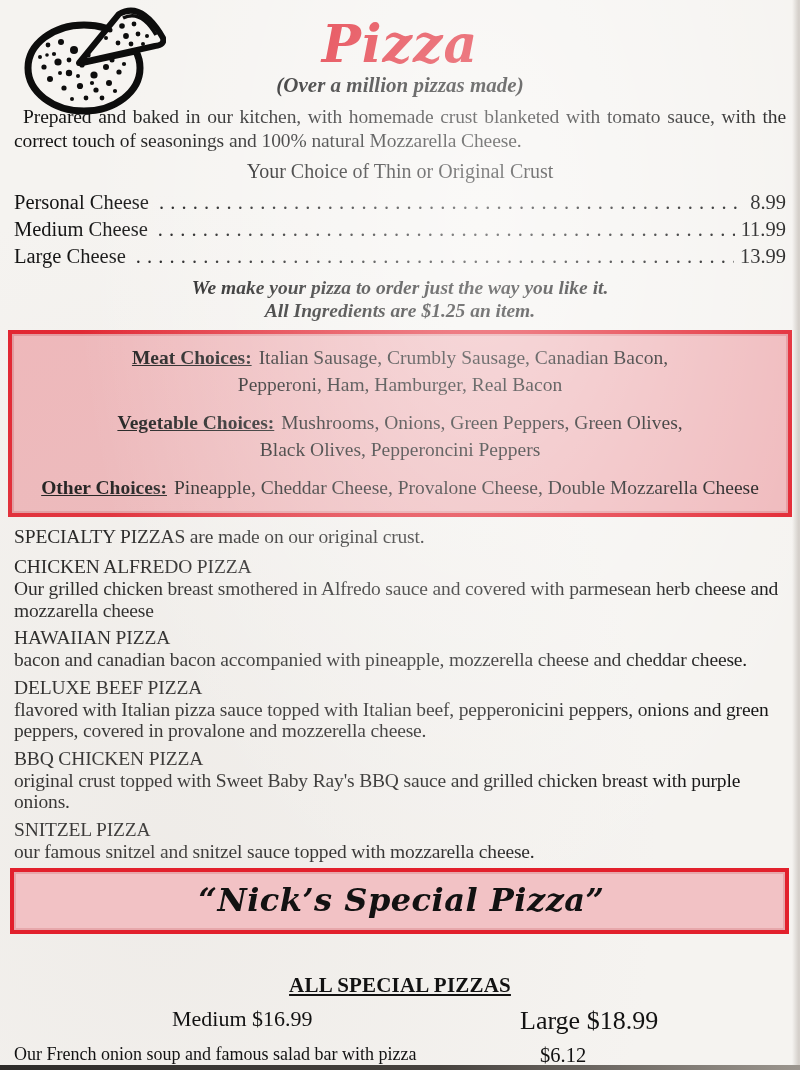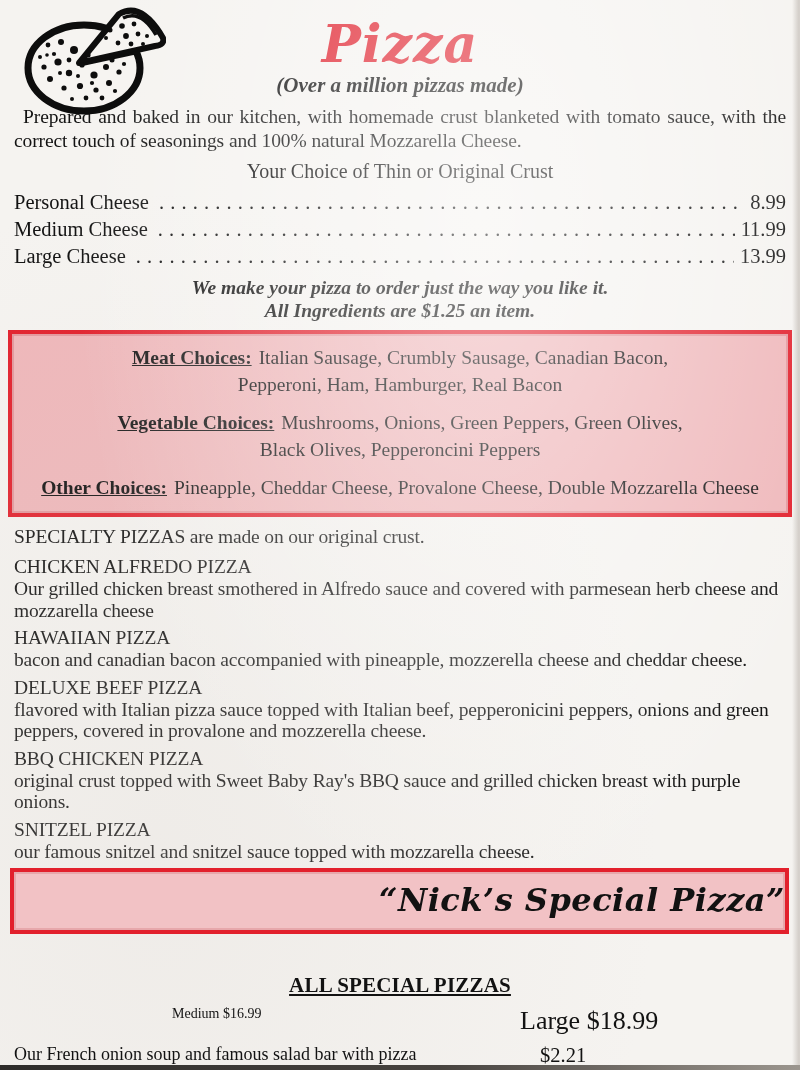--- a/index.html
+++ b/index.html
@@ -58,34 +58,34 @@
   .specialty-intro { line-height:22px; margin-bottom:8px; }
   .specialty-item { margin-bottom:6px; }
   .specialty-name { line-height:22px; }
   .specialty-desc { line-height:21.5px; }
 
   .special-box {
     position:absolute; left:10px; right:11px; top:868px;
     border:4px solid var(--accent-red, #e2202c);
     background:var(--special-pink, #f2c2c5);
     box-shadow:inset 0 0 0 2px rgba(190,60,70,.2);
-    text-align:right; padding:5px 0 7px 4px;
+    text-align:center; padding:5px 0 7px 4px;
   }
   .special-title {
     font-family:"DejaVu Serif", serif; font-style:italic; font-weight:bold;
     font-size:32px; line-height:46px; letter-spacing:.5px;
   }
   .special-toppings { font-size:20.5px; line-height:28px; }
 
   .footer-heading {
     position:absolute; top:973px; left:0; width:100%;
     text-align:center; font-size:21px; font-weight:bold; text-decoration:underline;
     letter-spacing:.2px;
   }
-  .size-medium { position:absolute; top:1006px; left:172px; font-size:14px; }
+  .size-medium { position:absolute; top:1006px; left:172px; font-size:22px; }
   .size-large  { position:absolute; top:1006px; left:520px; font-size:26px; }
   .soup-text   { position:absolute; top:1044px; left:14px;  font-size:18px; }
   .soup-price  { position:absolute; top:1044px; left:540px; font-size:20.5px; }
 
   .right-scan-edge { position:absolute; top:0; right:0; width:8px; height:100%;
     background:linear-gradient(90deg, rgba(213,208,203,0) 0%, #d5d0cb 80%); }
   .bottom-scan-edge { position:absolute; left:0; bottom:0; width:100%; height:5px;
     background:linear-gradient(90deg, #2e2c2a 0%, #47433f 55%, #9b958e 100%); }
 </style>
 </head>
@@ -221,16 +221,16 @@
 </div>
 
 <div class="special-box">
   <div class="special-title">“Nick’s Special Pizza”</div>
 </div>
 
 <div class="footer-heading">ALL SPECIAL PIZZAS</div>
 <div class="size-medium">Medium $16.99</div>
 <div class="size-large">Large $18.99</div>
 <div class="soup-text">Our French onion soup and famous salad bar with pizza</div>
-<div class="soup-price">$2.21</div>
+<div class="soup-price">$6.12</div>
 
 <div class="right-scan-edge"></div>
 <div class="bottom-scan-edge"></div>
 
 </body></html>

